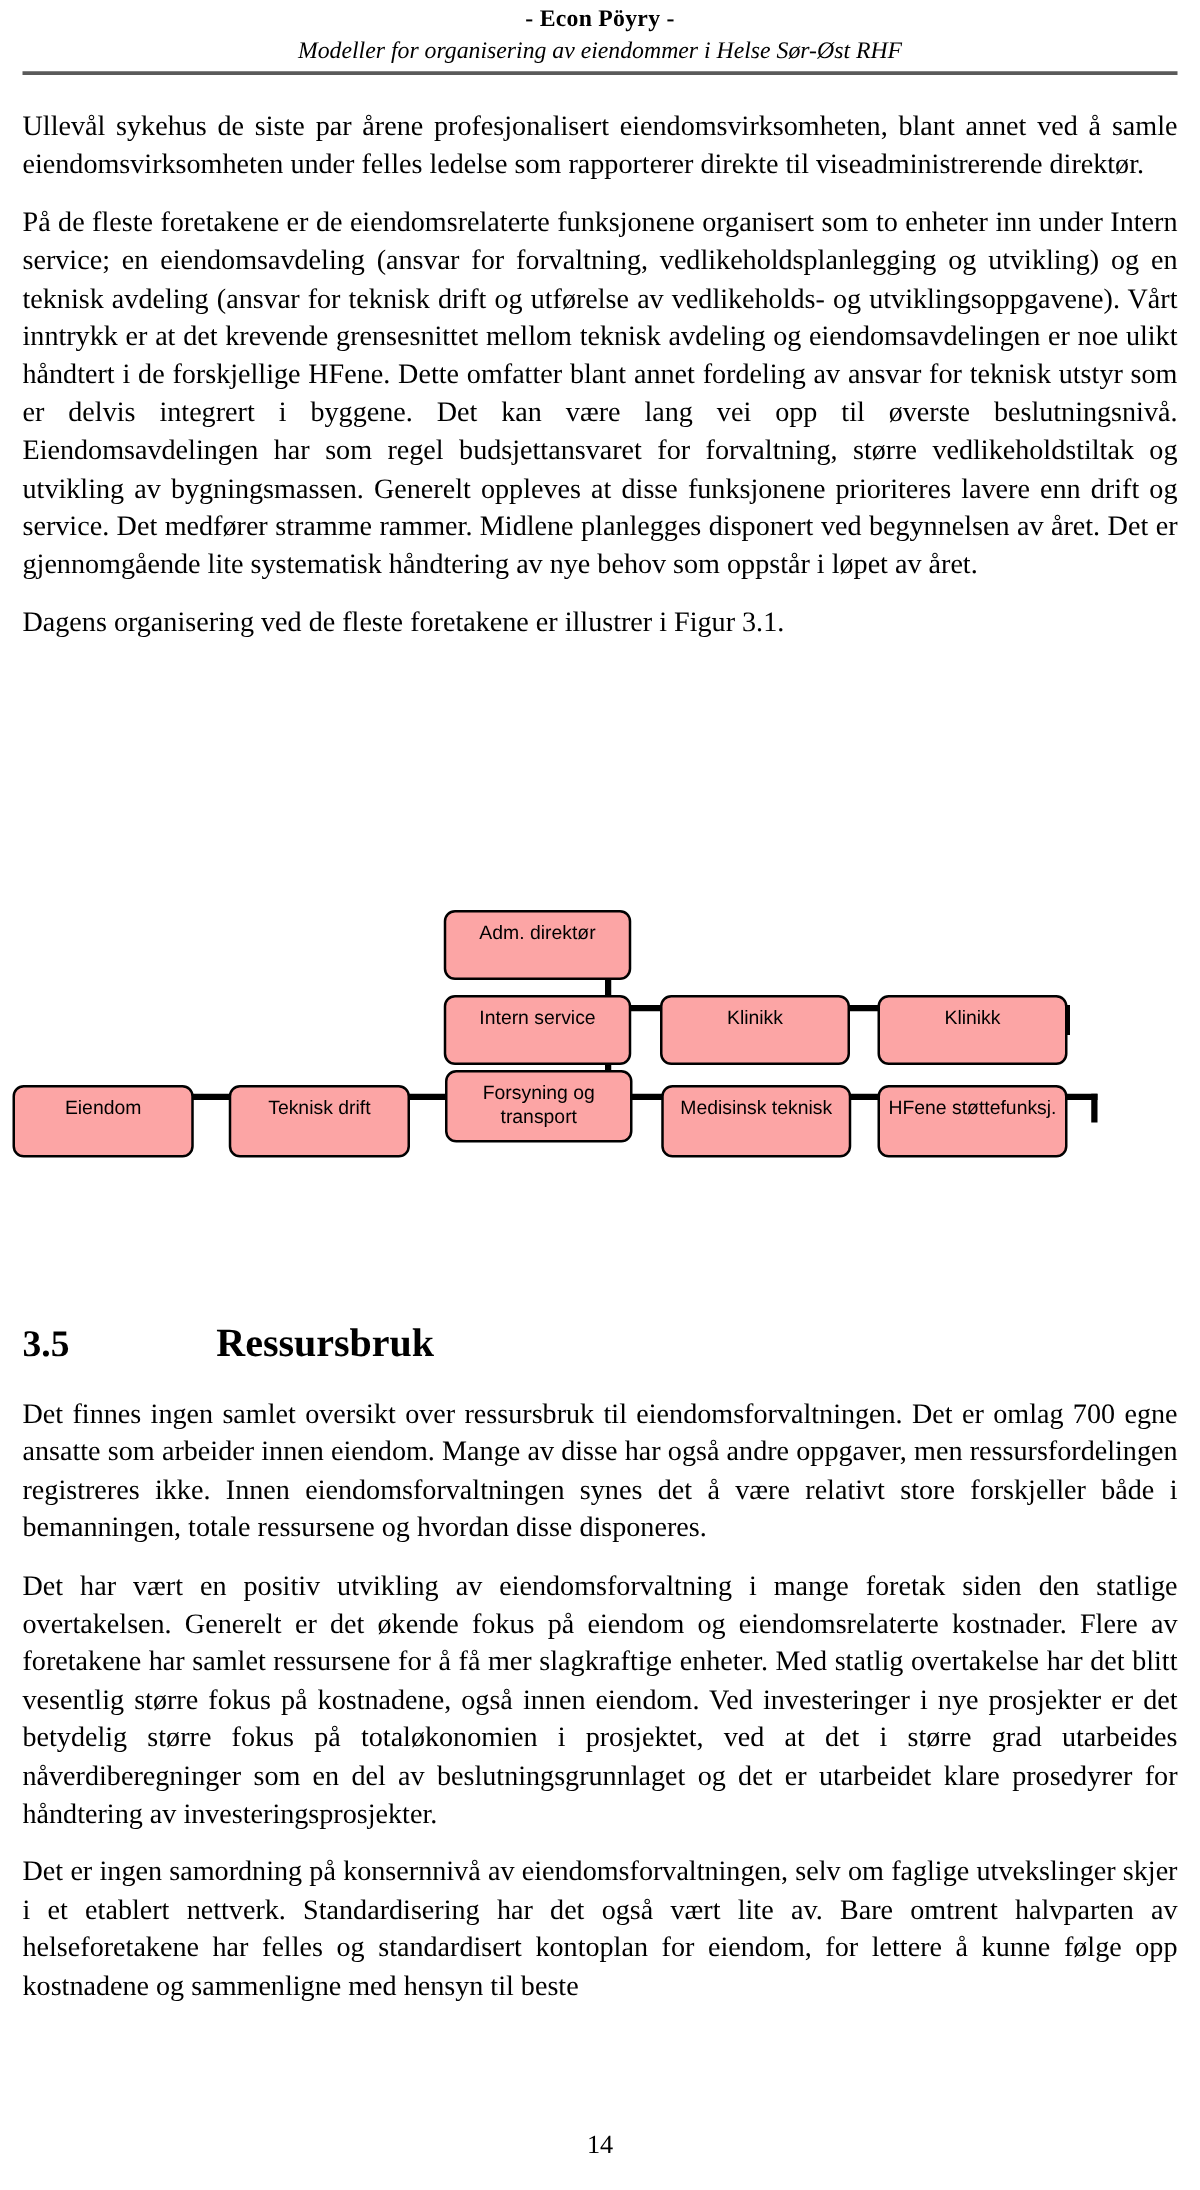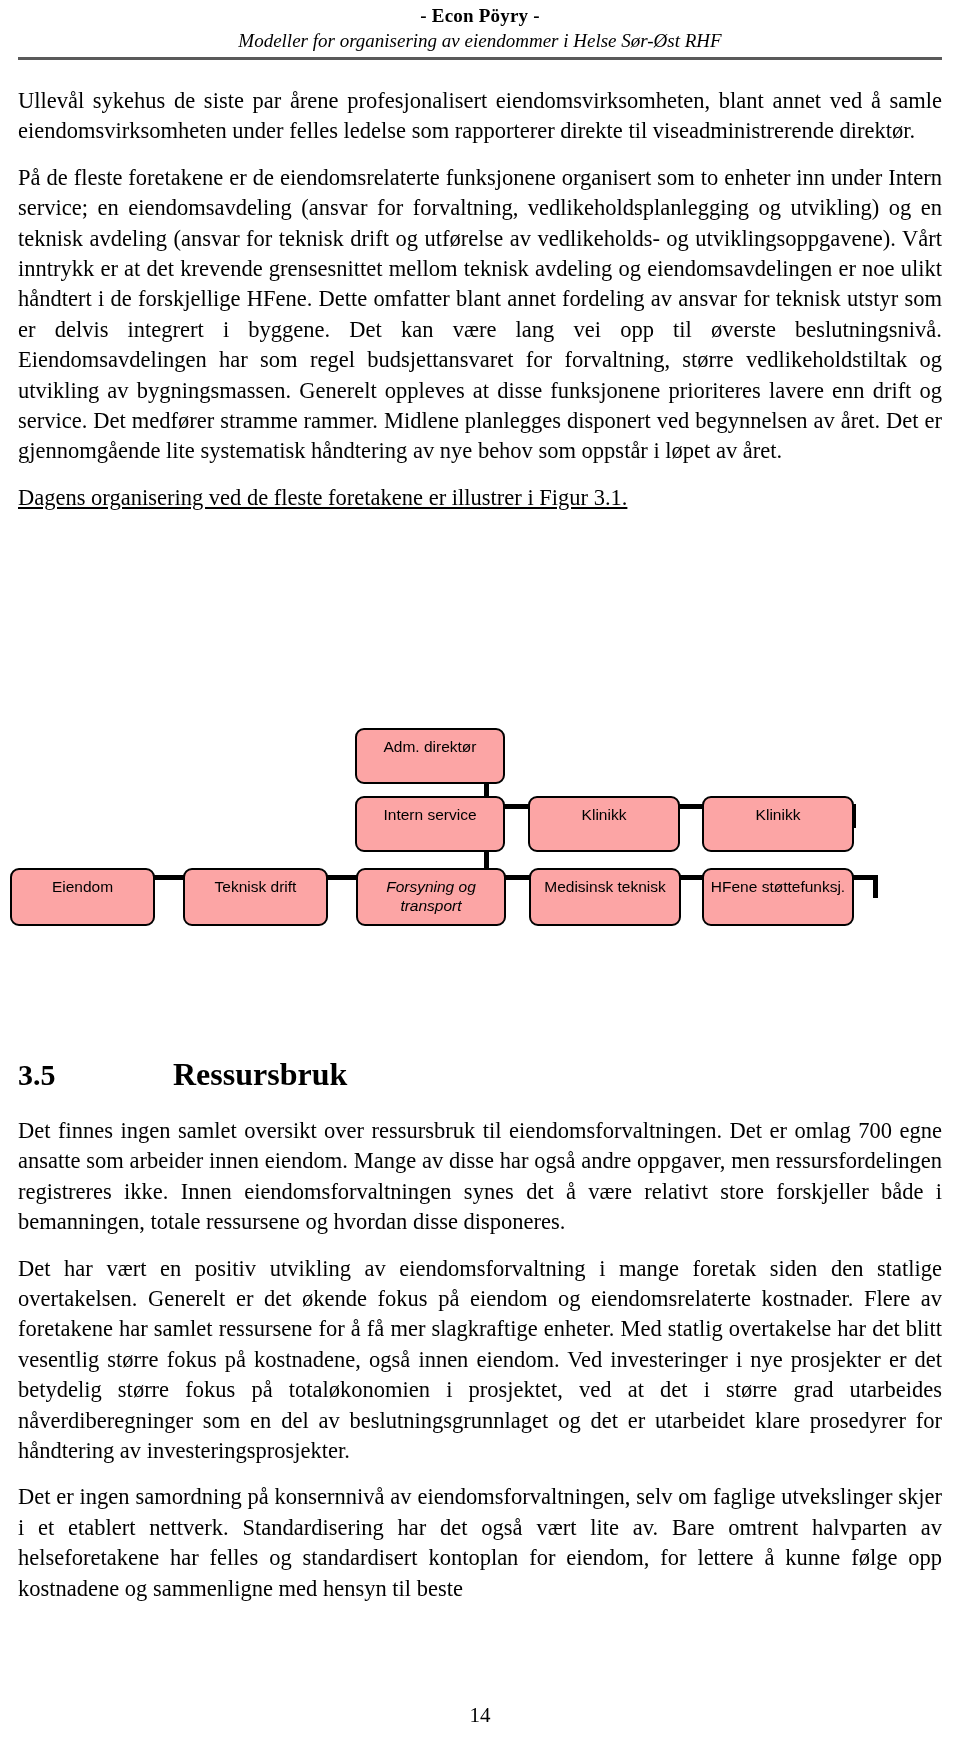--- a/index.html
+++ b/index.html
@@ -65,21 +65,21 @@
     margin: 0 0 0 0;
     font-size: 22.5px;
     line-height: 30.4px;
     text-align: justify;
     text-justify: inter-word;
     hyphens: none;
   }
   p.body + p.body {
     margin-top: 16px;
   }
-  .nojust { text-align: left; text-decoration: underline; }
+  .nojust { text-align: left; }
 
   
   .figure-caption {
     position: absolute;
     left: 18px;
     top: 686px;
     width: 924px;
     display: flex;
     font-style: italic;
     font-size: 22px;
@@ -212,21 +212,21 @@
     <div class="connector" style="left:484px; top:157px; width:5px; height:23px;"></div>
     <div class="connector" style="left:674px; top:157px; width:5px; height:23px;"></div>
     <div class="connector" style="left:873px; top:157px; width:5px; height:23px;"></div>
 
     <div class="node" style="left:183px; top:150px; width:145px; height:58px;">
       <span>Teknisk drift</span>
     </div>
     <div class="node" style="left:10px; top:150px; width:145px; height:58px;">
       <span>Eiendom</span>
     </div>
-    <div class="node" style="left:356px; top:150px; width:150px; height:58px;font-style:italic;">
+    <div class="node" style="left:356px; top:138px; width:150px; height:58px;">
       <span>Forsyning og transport</span>
     </div>
     <div class="node" style="left:529px; top:150px; width:152px; height:58px;">
       <span>Medisinsk teknisk</span>
     </div>
     <div class="node" style="left:702px; top:150px; width:152px; height:58px;">
       <span>HFene støttefunksj.</span>
     </div>
   </div>
 

